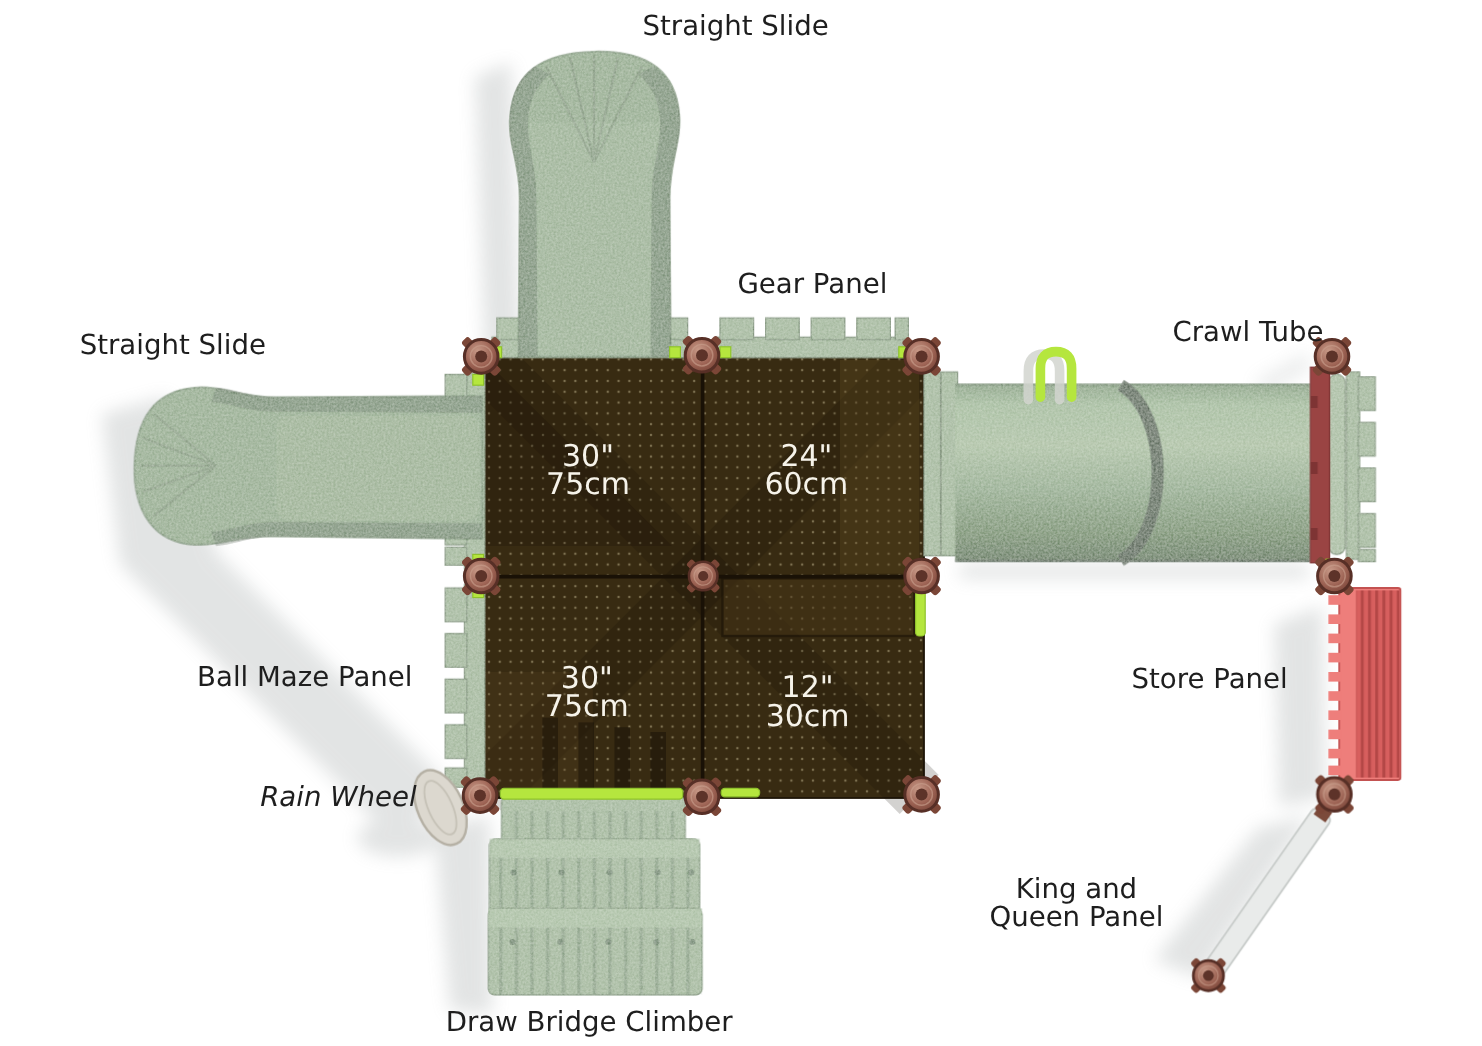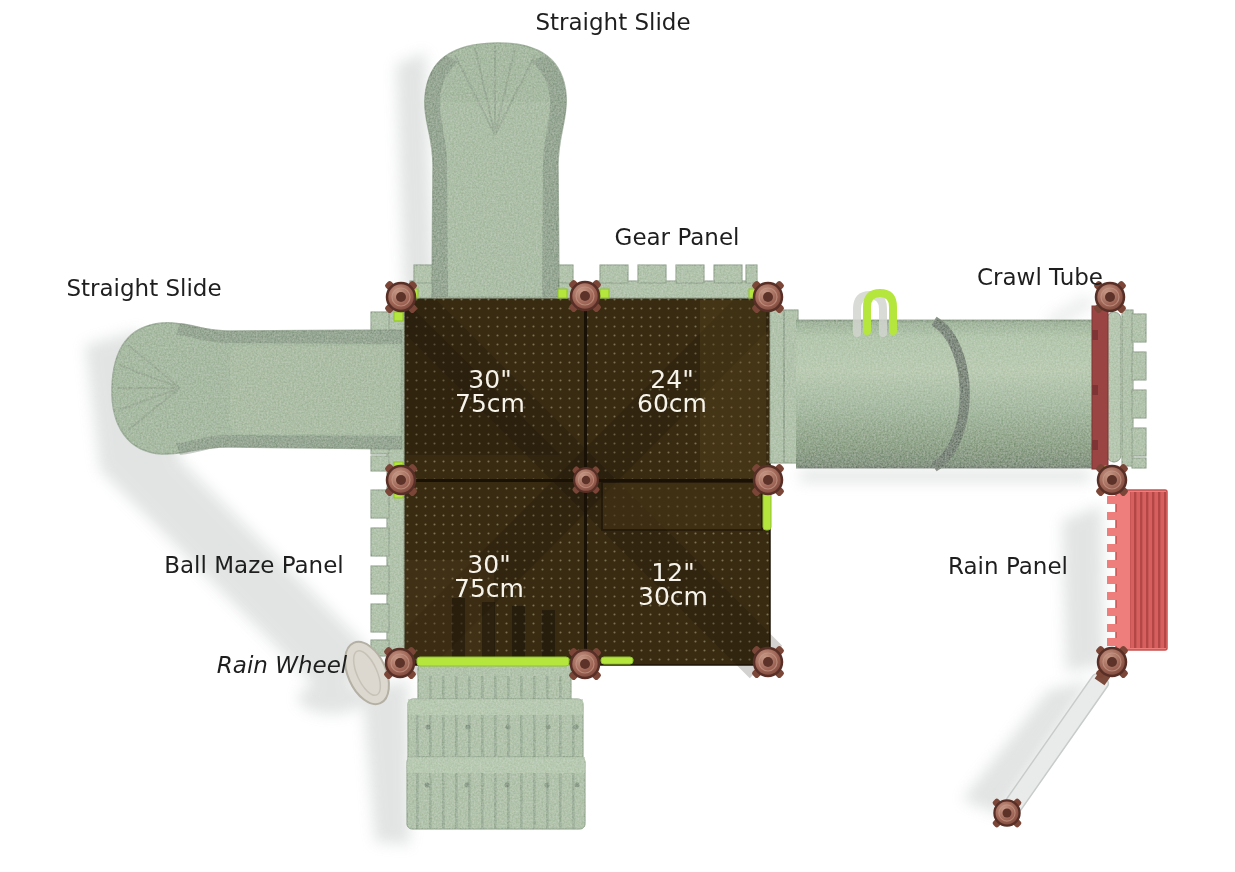--- a/index.html
+++ b/index.html
@@ -319,22 +319,27 @@
       <use href="#post" transform="translate(1112 662)"></use>
       <use href="#post" transform="translate(1007 813) scale(0.9)"></use>
     </g>
   </svg>
 
   <div class="lbl" style="left:613px; top:11px;">Straight Slide</div>
   <div class="lbl" style="left:144px; top:277px;">Straight Slide</div>
   <div class="lbl" style="left:677px; top:226px;text-align:center;">Gear Panel</div>
   <div class="lbl" style="left:1040px; top:266px;">Crawl Tube</div>
   <div class="lbl" style="left:254px; top:554px;text-align:right;">Ball Maze Panel</div>
-  <div class="lbl" style="left:1008px; top:555px;">Rain Panel</div>
+  <div class="lbl" style="left:1008px; top:555px;">Store Panel</div>
   <div class="lbl" style="left:282px; top:654px;font-style:italic;">Rain Wheel</div>
+  <div class="lbl two" style="left:897px; top:729px;">
+    <span>King and</span><br>
+    <span>Queen Panel</span>
+  </div>
+  <div class="lbl" style="left:491px; top:841px;">Draw Bridge Climber</div>
 
   <div class="deck-lbl" style="left:490px; top:368px;">
     <span>30"</span>
     <span>75cm</span>
   </div>
   <div class="deck-lbl" style="left:672px; top:368px;">
     <span>24"</span>
     <span>60cm</span>
   </div>
   <div class="deck-lbl" style="left:489px; top:553px;">

